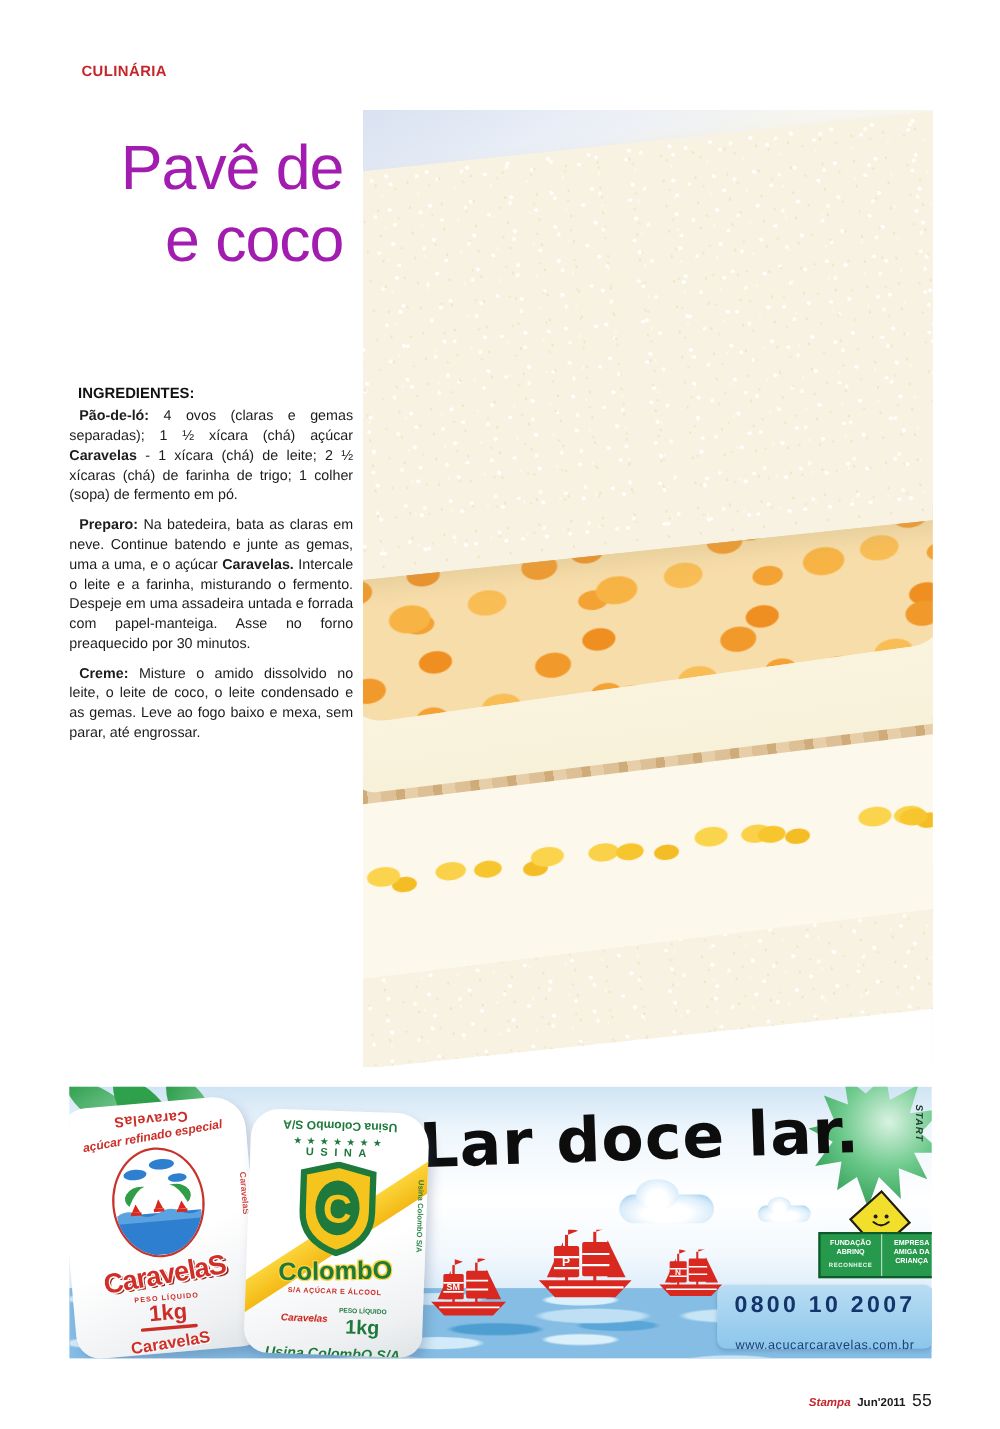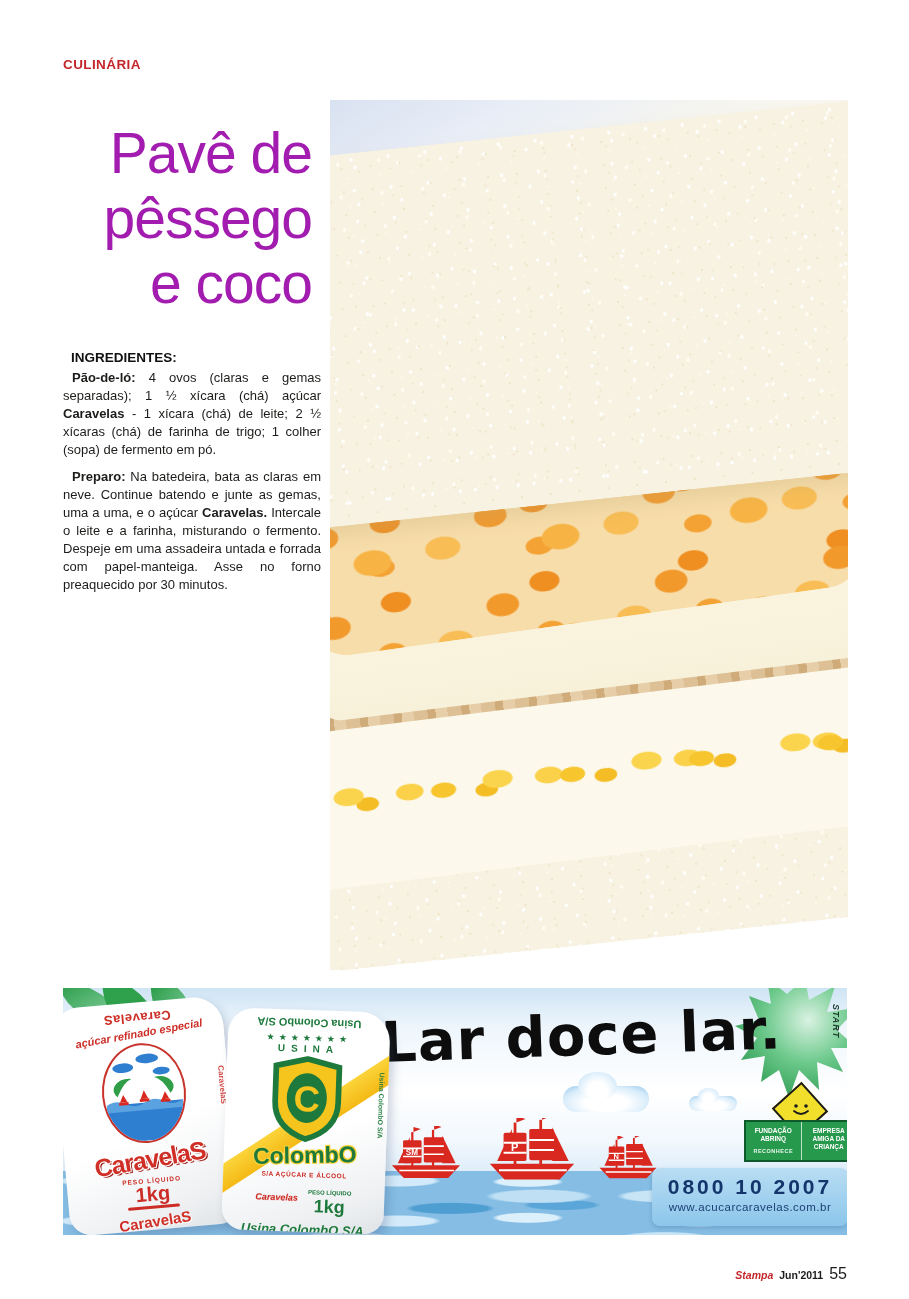--- a/index.html
+++ b/index.html
@@ -1,20 +1,20 @@
 <!DOCTYPE html>
 <html><head>
 <meta charset="utf-8">
 <style>
   * { margin:0; padding:0; box-sizing:border-box; }
   body { background:#ffffff; font-family:"Liberation Sans", sans-serif; }
   .page { position:relative; width:909px; height:1299px; background:#ffffff; overflow:hidden; margin:0 auto; }
 
   
-  .kicker { position:absolute; left:63px; top:57px; font-size:13.5px; font-weight:bold; color:#c4262b; letter-spacing:0.4px; }
+  .kicker { position:absolute; left:74px; top:57px; font-size:13.5px; font-weight:bold; color:#c4262b; letter-spacing:0.4px; }
 
   
   .title { position:absolute; left:30px; top:121px; width:282px; text-align:right; color:#a21caf; font-size:57px; line-height:65px; font-weight:400; letter-spacing:-1px; }
 
   
   .recipe { position:absolute; left:63px; top:349px; width:258px; color:#1c1c1a; font-size:13px; line-height:18px; text-align:justify; }
   .recipe h3 { font-size:13.5px; font-weight:bold; margin:0 0 2px 8px; color:#111; }
   .recipe p.para { margin:0 0 9px 0; text-indent:9px; }
   .recipe p.para strong { font-weight:bold; }
 
@@ -127,46 +127,46 @@
   .abrinq .face { position:absolute; left:42px; top:0; width:30px; height:26px; }
   .abrinq .box { position:absolute; left:0; top:24px; width:114px; height:42px; background:#27994c; border:2px solid #0f5a2b; display:flex; }
   .abrinq .col { flex:1; color:#ffffff; font-size:6.5px; font-weight:bold; text-align:center; padding-top:5px; line-height:8px; }
   .abrinq .col.l { border-right:1px solid #bfe3cd; }
   .abrinq .rec { font-size:5.5px; margin-top:4px; letter-spacing:.5px; color:#eaf7ef; }
 
   
   .phone-panel { position:absolute; left:589px; top:180px; width:196px; height:58px; border-radius:8px;
                  background:linear-gradient(180deg,#b9ddf3 0%,#8cc6eb 100%); text-align:center; box-shadow:0 2px 4px rgba(40,80,130,.25); }
   .phone-num { color:#14356b; font-size:21px; font-weight:bold; letter-spacing:3px; margin-top:7px;text-align:center; }
-  .phone-url { color:#1c3f74; font-size:11.5px; margin-top:2px; letter-spacing:.5px; }
+  .phone-url { color:#1c3f74; font-size:11.5px; margin-top:18px; letter-spacing:.5px; }
 
   
   .footer { position:absolute; top:1245px; right:62px; display:flex; align-items:baseline; gap:6px; }
   .f-mag { color:#c4262b; font-size:10.5px; font-weight:bold; font-style:italic;margin-top:24px; }
   .f-issue { color:#1c1c1c; font-size:10.5px; font-weight:bold; }
   .f-page { color:#1c1c1c; font-size:16px; }
 </style>
 </head>
 <body>
 
 <div class="page">
 
   <div class="kicker">CULINÁRIA</div>
 
   <div class="title">
     <div>Pavê de</div>
-    <div>pêssego</div>
     <div>e coco</div>
   </div>
 
   <div class="recipe">
     <h3>INGREDIENTES:</h3>
     <div>
         <p class="para"><strong>Pão-de-ló: </strong><span>4 ovos (claras e gemas separadas); 1 ½ xícara (chá) açúcar </span><strong>Caravelas</strong><span> - 1 xícara (chá) de leite; 2 ½ xícaras (chá) de farinha de trigo; 1 colher (sopa) de fermento em pó.</span></p>
         <p class="para"><strong>Preparo: </strong><span>Na batedeira, bata as claras em neve. Continue batendo e junte as gemas, uma a uma, e o açúcar </span><strong>Caravelas.</strong><span> Intercale o leite e a farinha, misturando o fermento. Despeje em uma assadeira untada e forrada com papel-manteiga. Asse no forno preaquecido por 30 minutos.</span></p>
+        <p class="para"><strong>Creme: </strong><span>Misture o amido dissolvido no leite, o leite de coco, o leite condensado e as gemas. Leve ao fogo baixo e mexa, sem parar, até engrossar.</span></p>
       </div>
   </div>
 
   <div class="photo">
     <div class="blue-bottom"></div>
     <div class="plate"></div>
     <div class="coco-low speck"></div>
     <div class="slab-low">
       <div class="peach2"></div>
     </div>
@@ -203,21 +203,21 @@
         </defs>
       <path d="M40 0 L60 16 L78 0 L82 22 L108 8 L100 34 L130 30 L110 52 L130 70 L104 70 L116 94 L90 84 L92 112 L72 92 L62 120 L52 92 L34 104 L38 78 L14 82 L30 60 L8 48 L32 42 L22 18 L44 26 Z" fill="url(#gR)"></path>
     </svg>
     <div class="agency">START</div>
 
     <div class="headline">Lar doce lar.</div>
 
     <div class="cloud" style="left:500px; top:98px; width:86px; height:26px;"></div>
     <div class="cloud" style="left:626px; top:108px; width:48px; height:15px;"></div>
 
-    <div class="ship" style="left:326px; top:138px; width:74px; height:58px;">
+    <div class="ship" style="left:326px; top:156px; width:74px; height:58px;">
       <svg viewBox="0 0 100 72">
         <g fill="#d8281f">
           <path d="M4 50 H96 L80 67 H20 Z"></path>
           <rect x="30" y="5" width="3" height="46"></rect>
             <rect x="58" y="2" width="3" height="49"></rect>
           <rect x="19" y="16" width="25" height="31" rx="2"></rect>
             <rect x="47" y="12" width="27" height="34" rx="2"></rect>
           <path d="M12 47 L28 12 L28 47 Z"></path>
             <path d="M90 47 L72 10 L72 47 Z"></path>
           <path d="M33 5 l10 -4 l-10 -3 Z"></path>

